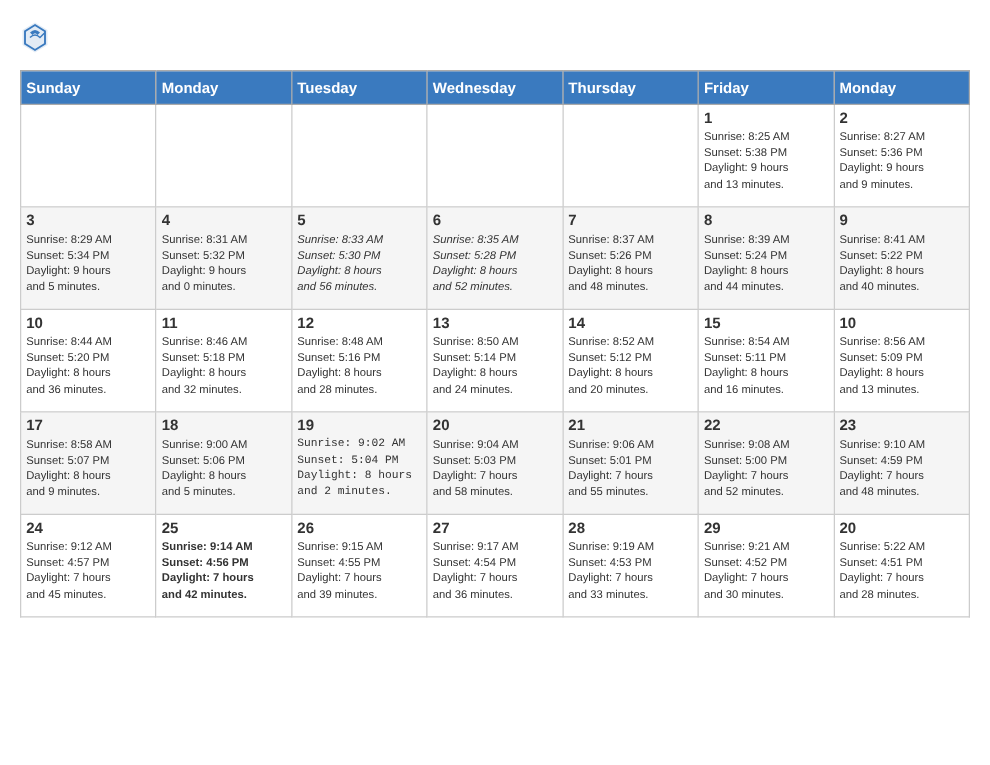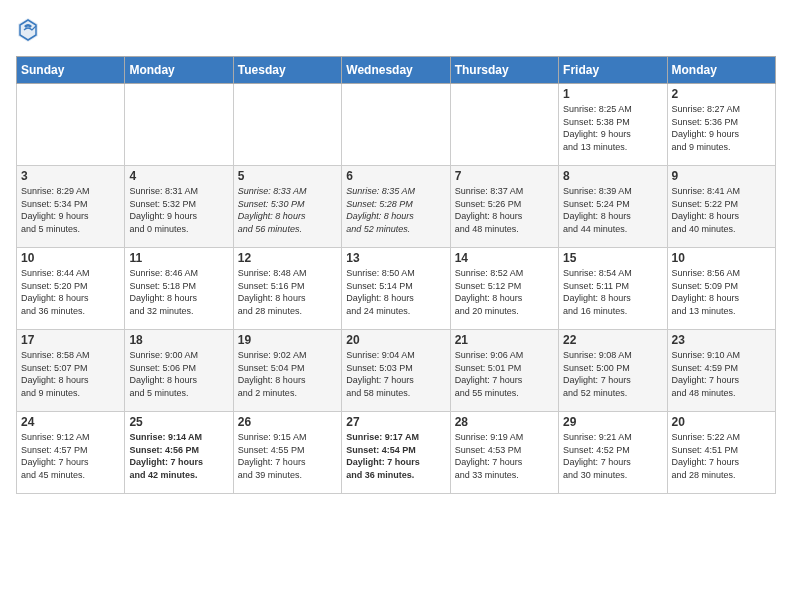--- a/index.html
+++ b/index.html
@@ -264,21 +264,21 @@
         </td>
         <td>
           <span class="day-number">18</span>
           <div class="day-info" style="white-space: pre-line;">Sunrise: 9:00 AM
 Sunset: 5:06 PM
 Daylight: 8 hours
 and 5 minutes.</div>
         </td>
         <td>
           <span class="day-number">19</span>
-          <div class="day-info" style="white-space: pre-line;">Sunrise: 9:02 AM
+          <div class="day-info" style="white-space: pre-line; font-family: Liberation Mono, monospace;">Sunrise: 9:02 AM
 Sunset: 5:04 PM
 Daylight: 8 hours
 and 2 minutes.</div>
         </td>
         <td>
           <span class="day-number">20</span>
           <div class="day-info" style="white-space: pre-line;">Sunrise: 9:04 AM
 Sunset: 5:03 PM
 Daylight: 7 hours
 and 58 minutes.</div>
@@ -322,21 +322,21 @@
         </td>
         <td>
           <span class="day-number">26</span>
           <div class="day-info" style="white-space: pre-line;">Sunrise: 9:15 AM
 Sunset: 4:55 PM
 Daylight: 7 hours
 and 39 minutes.</div>
         </td>
         <td>
           <span class="day-number">27</span>
-          <div class="day-info" style="white-space: pre-line; font-weight: bold;">Sunrise: 9:17 AM
+          <div class="day-info" style="white-space: pre-line;">Sunrise: 9:17 AM
 Sunset: 4:54 PM
 Daylight: 7 hours
 and 36 minutes.</div>
         </td>
         <td>
           <span class="day-number">28</span>
           <div class="day-info" style="white-space: pre-line;">Sunrise: 9:19 AM
 Sunset: 4:53 PM
 Daylight: 7 hours
 and 33 minutes.</div>

